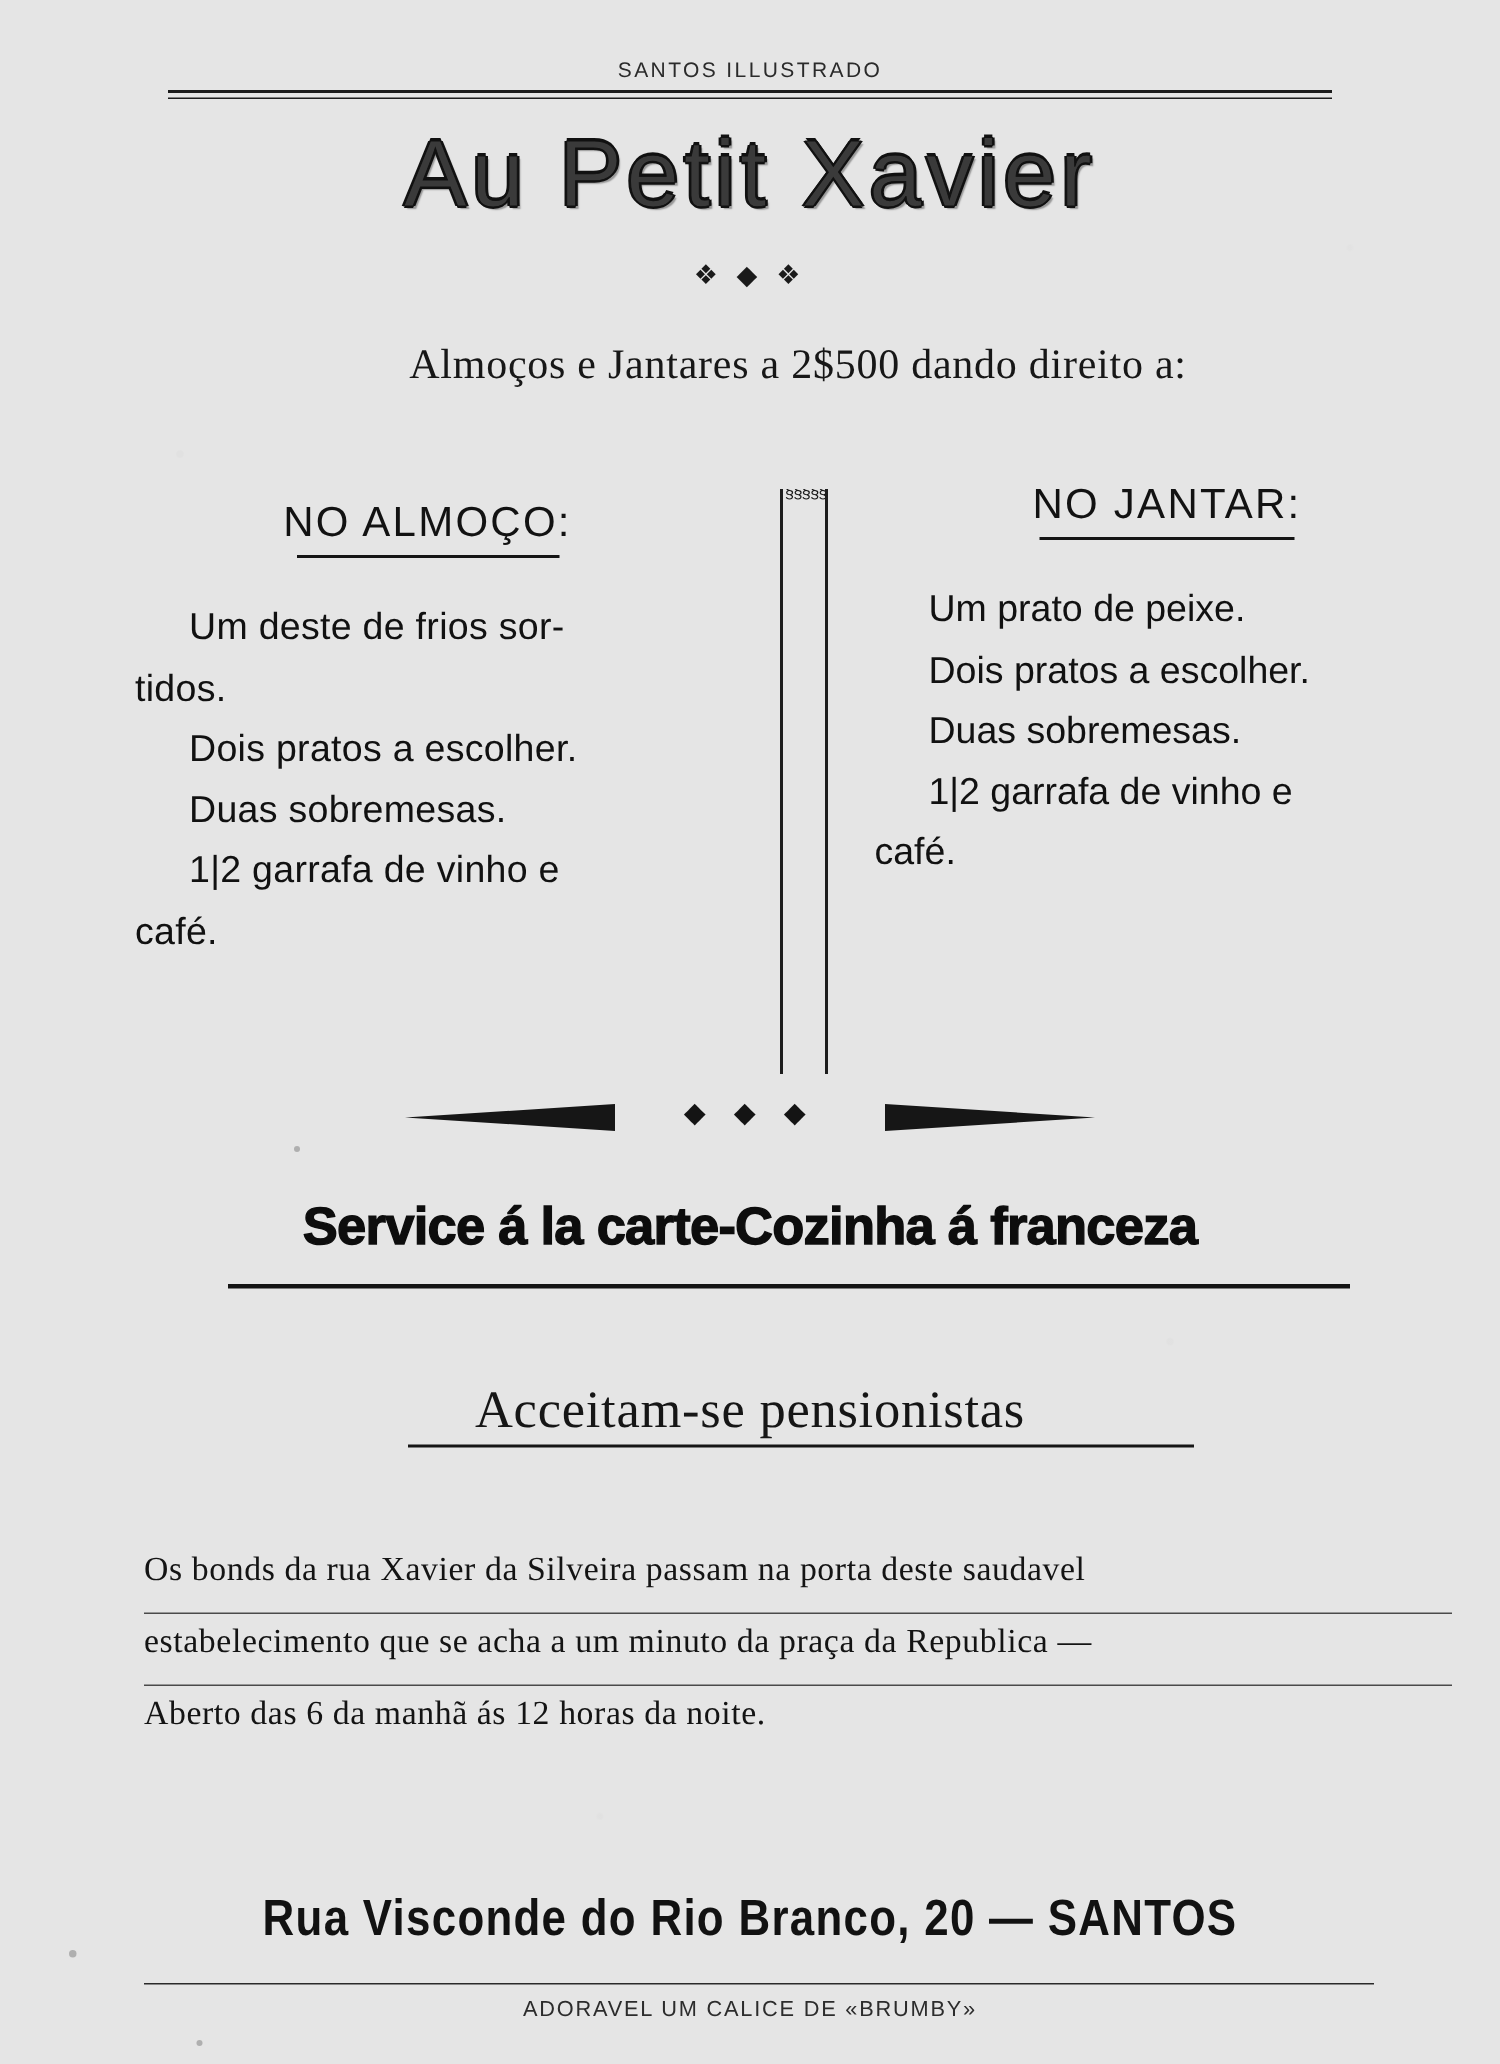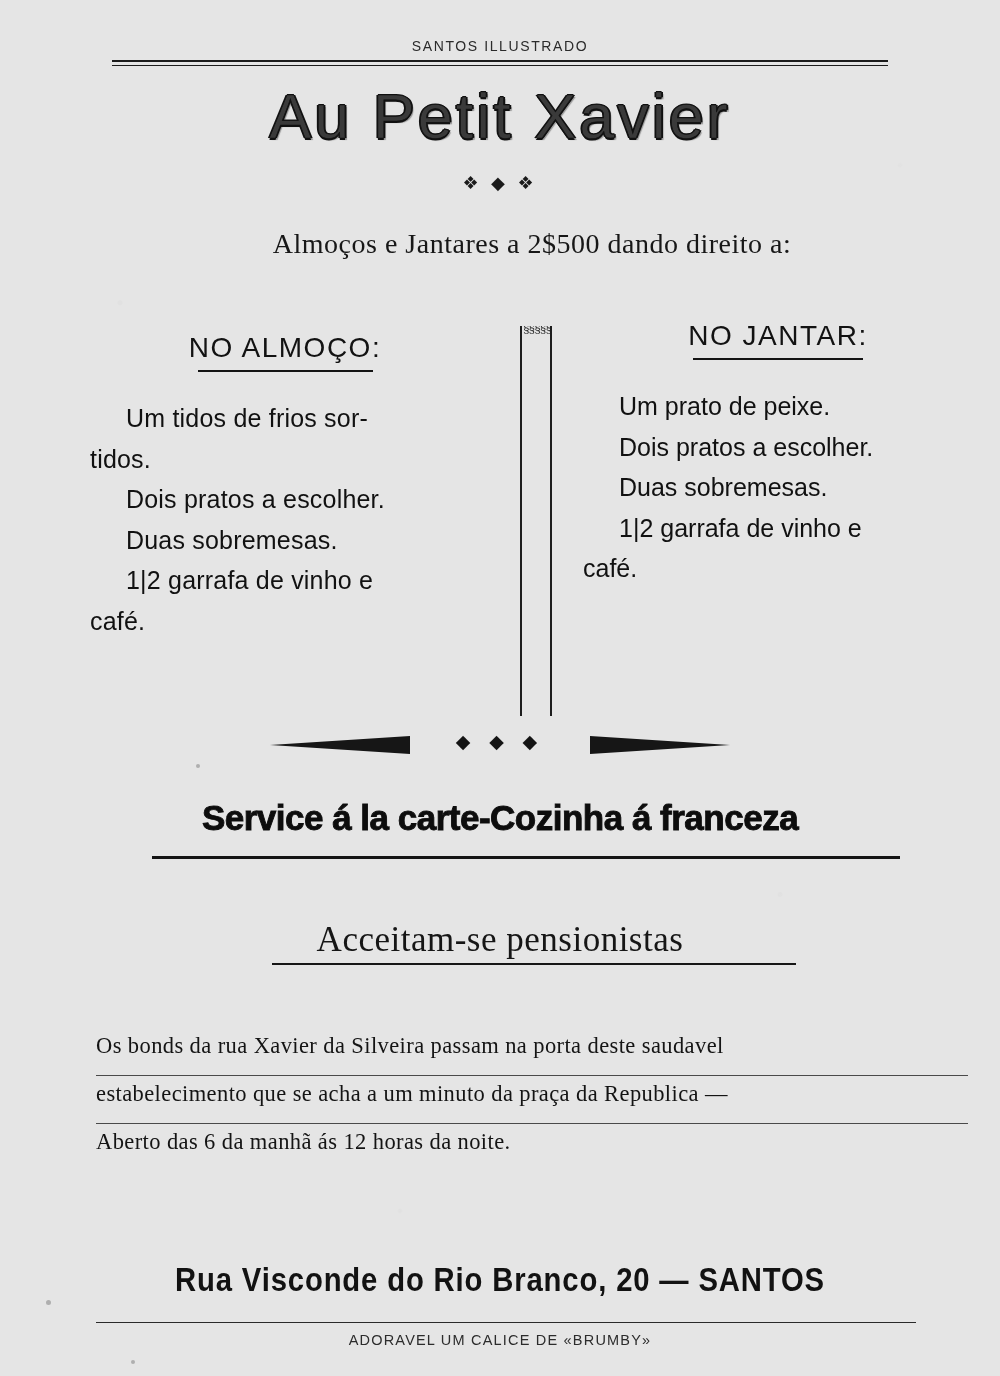--- a/index.html
+++ b/index.html
@@ -311,21 +311,21 @@
 
   <div class="ornament-1">❖ ◆ ❖</div>
 
   <div class="subhead">Almoços e Jantares a 2$500 dando direito a:</div>
 
   <div class="columns">
     <div class="col col-left">
       <div class="col-title">NO ALMOÇO:</div>
       <div class="col-title-rule"></div>
       <div class="col-list">
-        <div>Um tidos de frios sor-</div>
+        <div>Um deste de frios sor-</div>
         <div style="text-indent:0">tidos.</div>
         <div>Dois pratos a escolher.</div>
         <div>Duas sobremesas.</div>
         <div>1|2 garrafa de vinho e</div>
         <div style="text-indent:0">café.</div>
       </div>
     </div>
 
     <div class="divider-vert">
       §§§§§§§§§§§§§§§§§§§§§§§§§§§§§§§§§§§§§§§§§§§§§§§§§§§§§§§§§§§§§§§§§§§§§§§§§§§§§§§§§§§§§§§§§§§§

